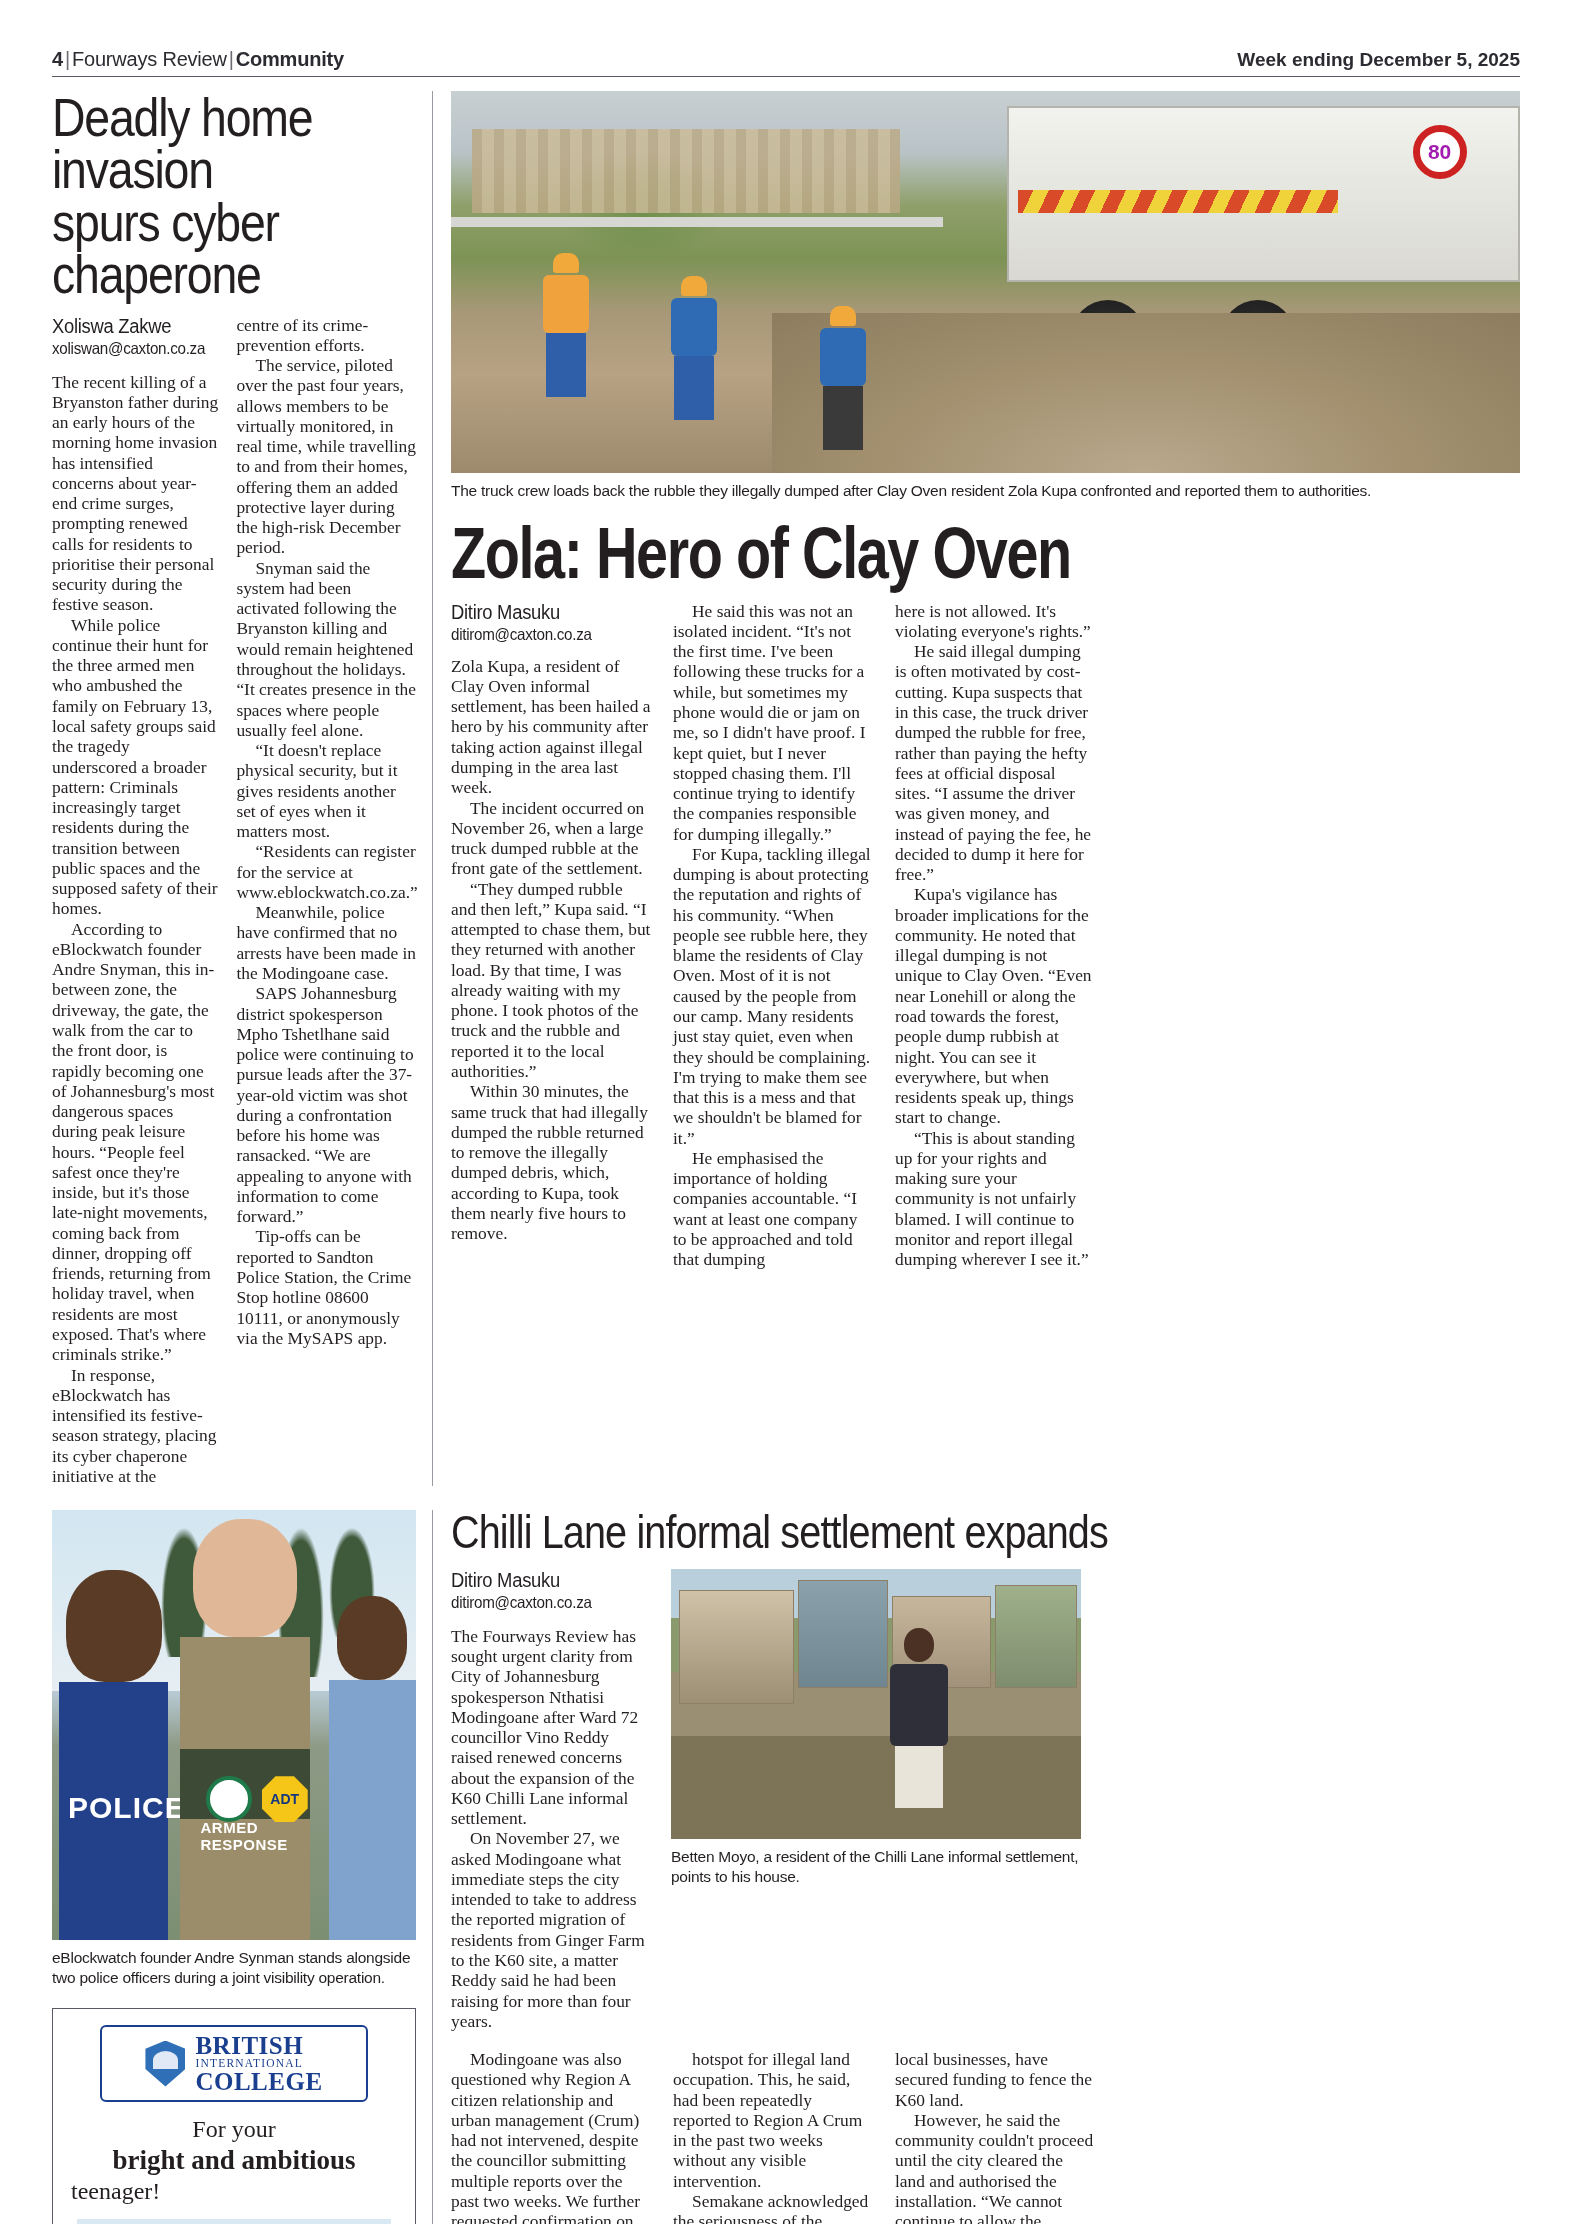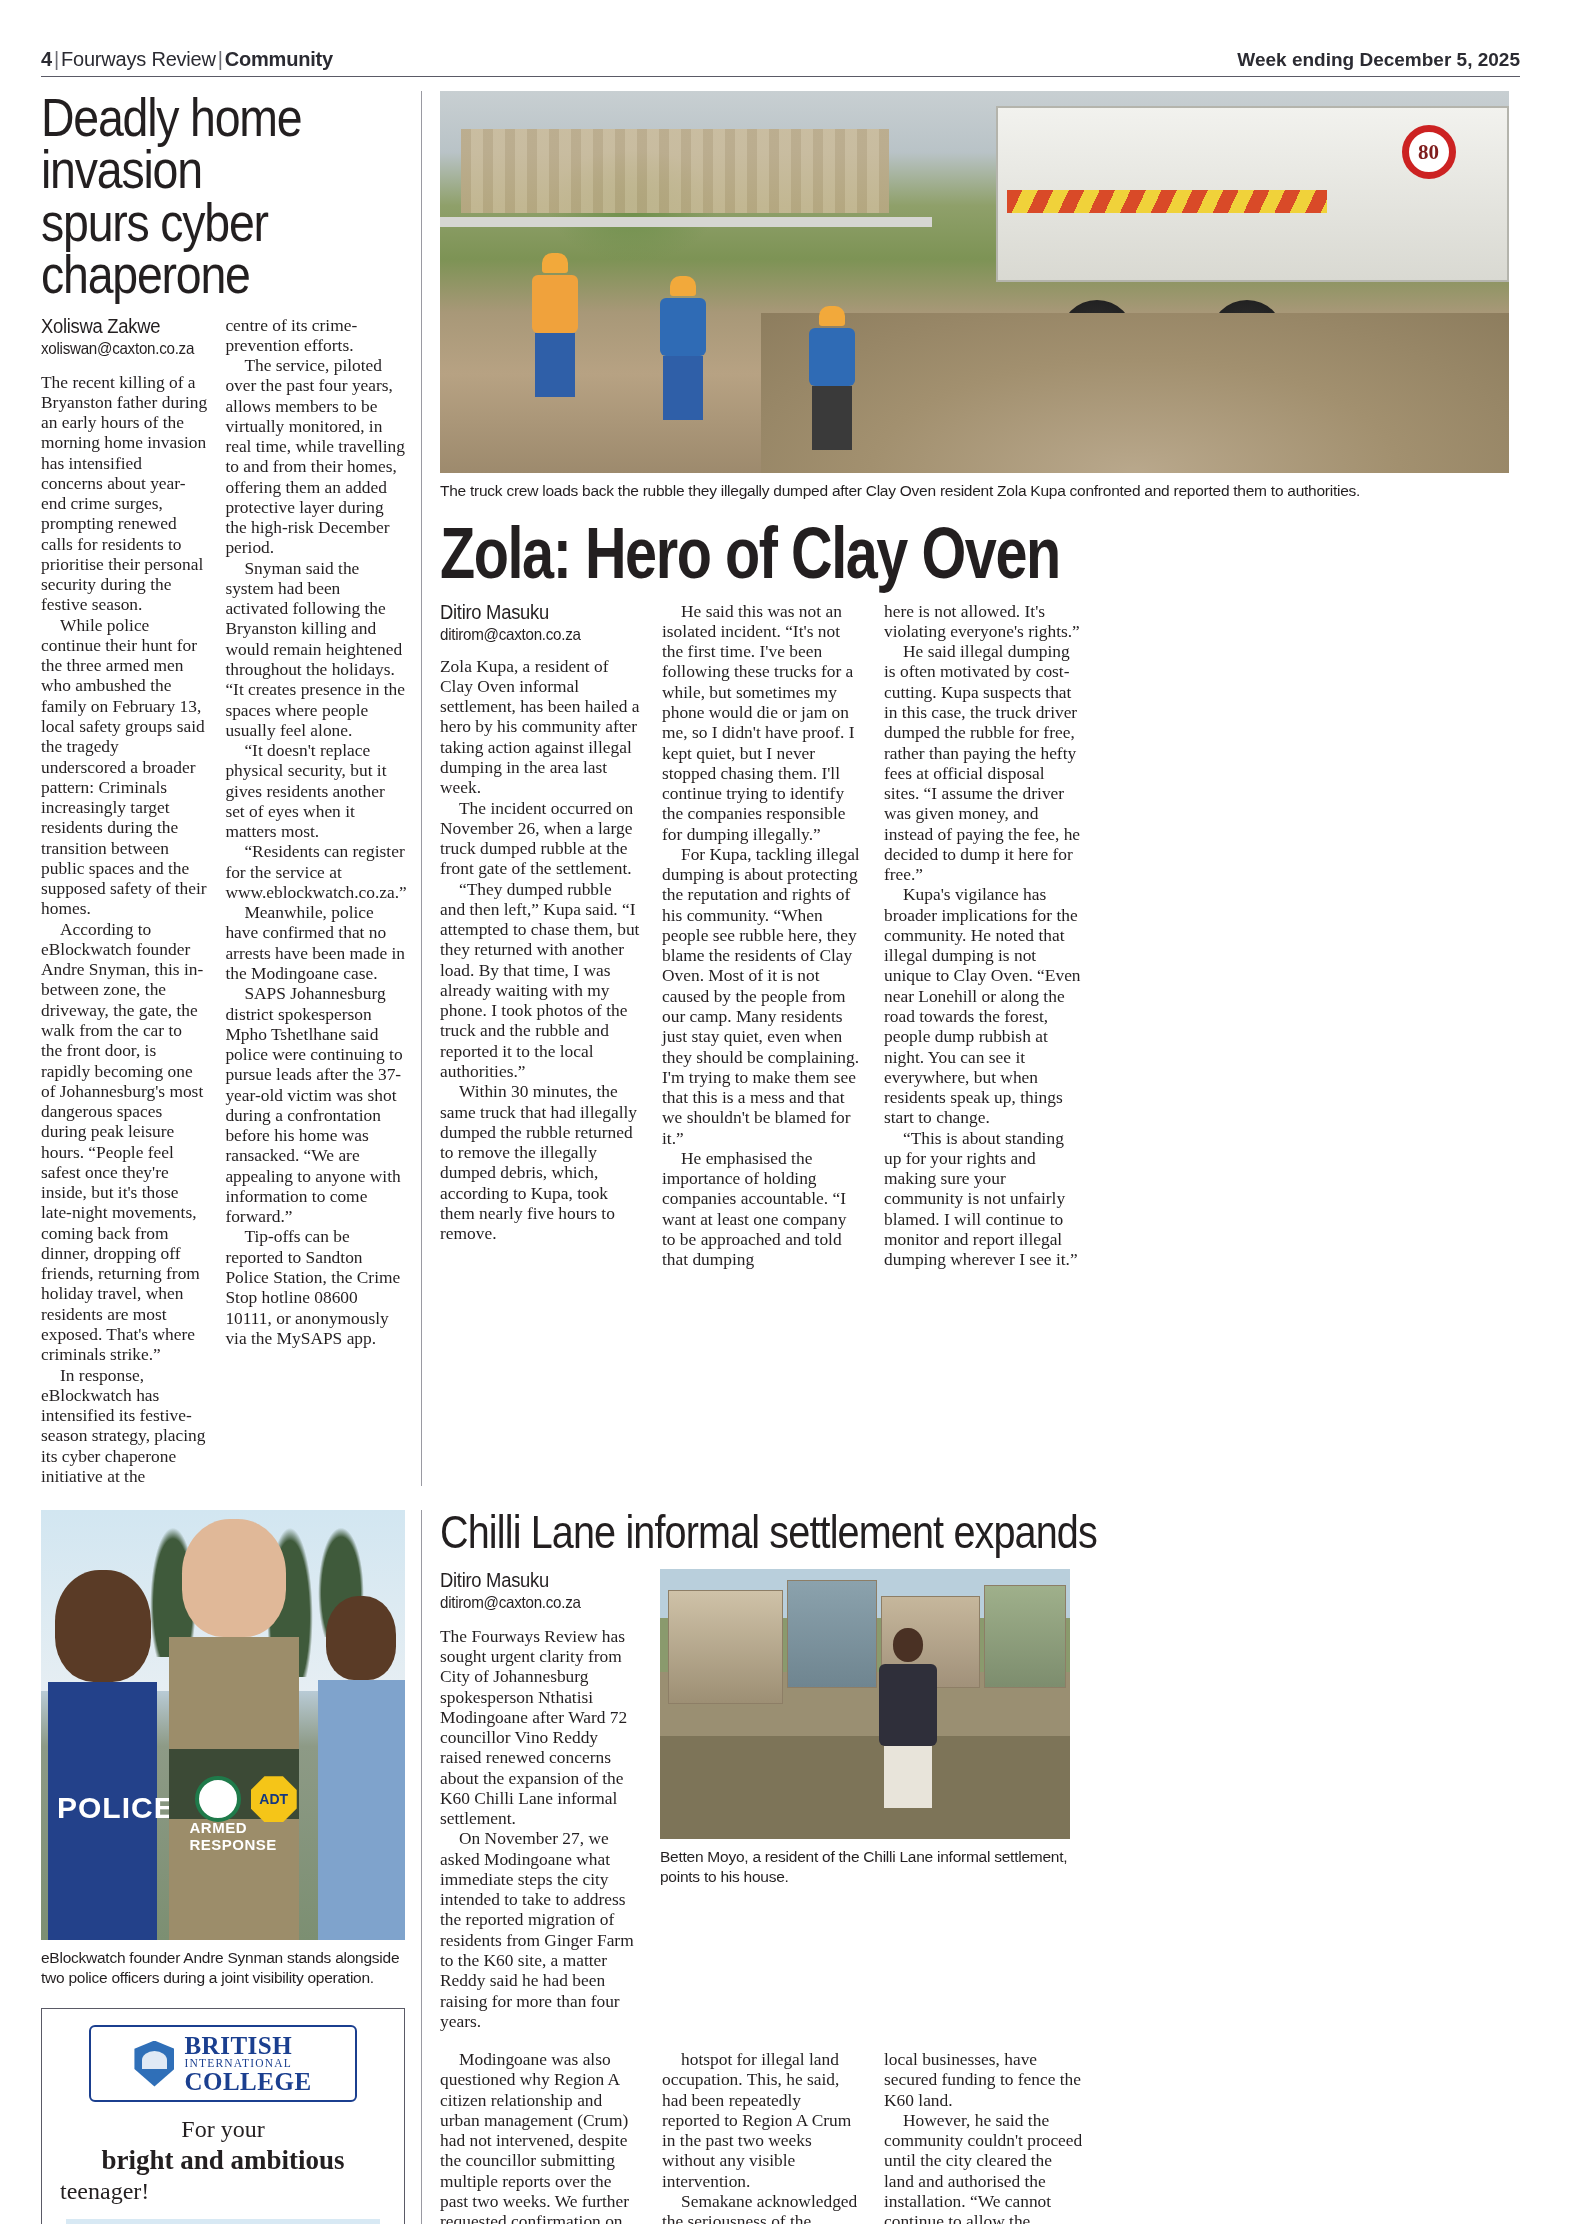--- a/index.html
+++ b/index.html
@@ -4,21 +4,21 @@
 <style>
   * { box-sizing: border-box; margin: 0; padding: 0; }
   html, body { background: #ffffff; }
   body {
     width: 1572px; height: 2224px;
     font-family: "Liberation Serif", serif;
     color: #231f20;
     position: relative;
     overflow: hidden;
   }
-  .page { width: 1572px; height: 2224px; padding: 48px 52px 20px 41px; position: relative; border-radius: 24px; }
+  .page { width: 1572px; height: 2224px; padding: 48px 52px 20px 52px; position: relative; border-radius: 24px; }
 
   
   .masthead { display: flex; align-items: flex-end; justify-content: space-between;
               padding-bottom: 5px; }
   .masthead .folio { font-family: "Liberation Sans", sans-serif; font-size: 20px;
                      letter-spacing: -0.2px; color: #2b2b32; }
   .masthead .folio b { font-weight: 700; }
   .masthead .folio .sep { color: #6d6d75; font-weight: 400; padding: 0 2px; }
   .masthead .folio .light { font-weight: 400; }
   .masthead .date { font-family: "Liberation Sans", sans-serif; font-size: 19px;
@@ -63,22 +63,22 @@
   }
   .truck-body { position:absolute; left: 52%; top: 4%; width: 48%; height: 46%;
      background: linear-gradient(#f2f2ee, #d9d9d2); border: 2px solid #b4b4ac; }
   .truck-stripe { position:absolute; left: 53%; top: 26%; width: 30%; height: 6%;
      background: repeating-linear-gradient(115deg, #d94a28 0 14px, #f0d23a 14px 28px); }
   .truck-wheel { position:absolute; bottom: 26%; width: 74px; height: 74px; border-radius: 50%;
      background: radial-gradient(circle at 50% 50%, #6b6b6b 0 30%, #2a2a2a 34%, #1b1b1b 100%); }
   .tw1 { left: 58%; } .tw2 { left: 72%; }
   .speed-sign { position:absolute; right: 5%; top: 9%; width: 54px; height: 54px;
      border-radius: 50%; background: #fff; border: 7px solid #cc2222;
-     font-family: Liberation Serif, serif; font-weight: 700; font-size: 21px;
-     color: #7f1d1d; display:flex; align-items:center; justify-content:center; }
+     font-family: Liberation Sans, sans-serif; font-weight: 700; font-size: 21px;
+     color: #a21caf; display:flex; align-items:center; justify-content:center; }
   .rubble { position:absolute; left: 30%; bottom: 0; width: 70%; height: 42%;
      background: radial-gradient(ellipse at 50% 100%, #b9a88c 0%, #a2906f 50%, #8d7d5e 100%); }
   .worker { position:absolute; bottom: 16%; width: 58px; }
   .worker .head { width: 26px; height: 20px; margin: 0 auto; background: #f2a93b; border-radius: 10px 10px 3px 3px; }
   .worker .torso { width: 46px; height: 58px; margin: 2px auto 0; background: #f58220; border-radius: 6px; }
   .worker .legs { width: 40px; height: 64px; margin: 0 auto; background: #2f5fa8; }
   .w1 { left: 8%; bottom: 20%; } .w1 .torso { background: #f0a23c; }
   .w2 { left: 20%; bottom: 14%; }
   .w2 .torso { background: #2f6bb5; } .w2 .head { background: #f2a93b; }
   .w3 { left: 34%; bottom: 6%; }

